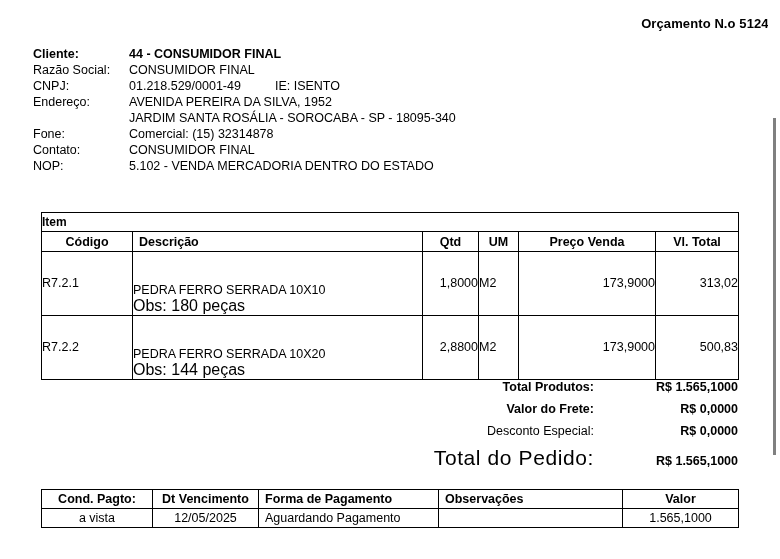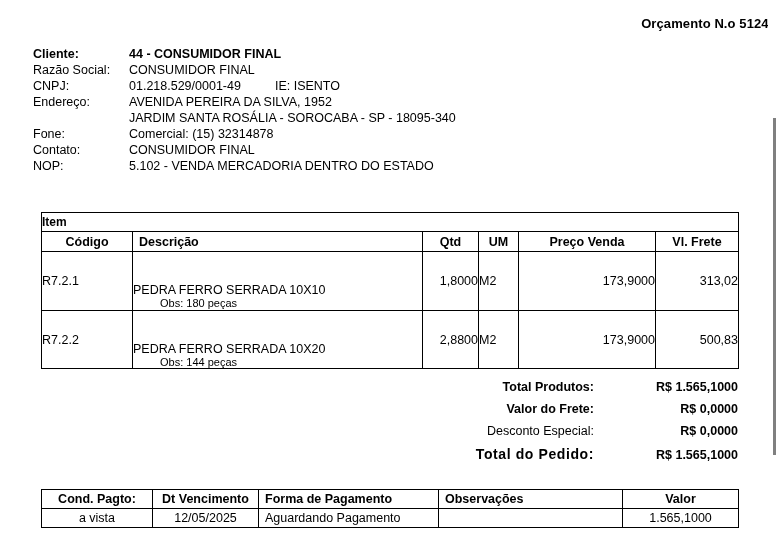--- a/index.html
+++ b/index.html
@@ -90,21 +90,21 @@
     text-align: left;
     padding-left: 6px;
   }
   .items-table tbody td {
     height: 33px;
     font-size: 12.5px;
   }
   .cell-code { padding-left: 8px; text-align: left; }
   .cell-desc { padding-left: 6px; text-align: left; line-height: 1.05; }
   .cell-desc .desc-main { font-size: 12.5px; display: block; margin-top: 32px; }
-  .cell-desc .desc-obs { font-size: 11px; display: block; margin-top: 1px; margin-left: 27px; }
+  .cell-desc .desc-obs { font-size: 16px; display: block; margin-top: 1px; }
   .cell-qtd { text-align: right; padding-right: 7px; }
   .cell-um  { text-align: left; padding-left: 6px; }
   .cell-price { text-align: right; padding-right: 8px; }
   .cell-total { text-align: right; padding-right: 8px; }
 
   
   .totals {
     position: absolute;
     left: 420px;
     top: 380px;
@@ -127,22 +127,22 @@
     width: 102px;
     flex: 0 0 102px;
     font-size: 12.5px;
     font-weight: bold;
     text-align: right;
   }
   .tot-row.plain .tot-label { font-weight: normal; }
   .tot-row.plain .tot-value { font-weight: bold; }
   .tot-row.grand { height: 26px; }
   .tot-row.grand .tot-label {
-    font-size: 14px;
-    font-weight: bold;
+    font-size: 21px;
+    font-weight: normal;
     letter-spacing: 0.6px;
   }
   .tot-row.grand .tot-value {
     font-size: 12.5px;
     font-weight: bold;
   }
 
   
   .pay-table {
     position: absolute;
@@ -244,21 +244,21 @@
   <thead>
     <tr>
       <th class="merged-head" colspan="6">Item</th>
     </tr>
     <tr class="col-heads">
       <th>Código</th>
       <th class="left-h">Descrição</th>
       <th>Qtd</th>
       <th>UM</th>
       <th>Preço Venda</th>
-      <th>Vl. Frete</th>
+      <th>Vl. Total</th>
     </tr>
   </thead>
   <tbody>
     <tr>
       <td class="cell-code">R7.2.1</td>
       <td class="cell-desc">
         <span class="desc-main">PEDRA FERRO SERRADA 10X10</span>
         <span class="desc-obs">Obs: 180 peças</span>
       </td>
       <td class="cell-qtd">1,8000</td>

